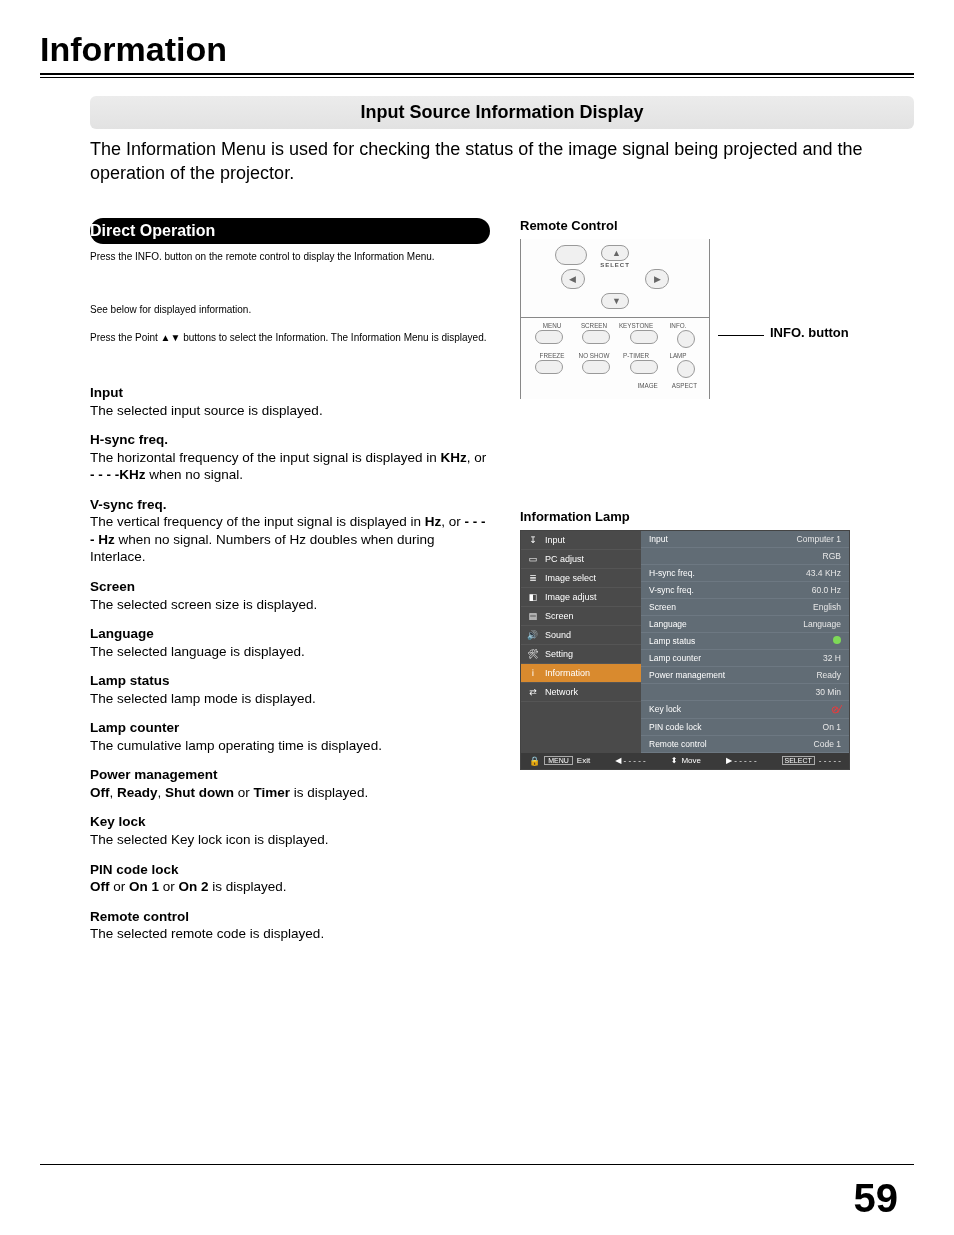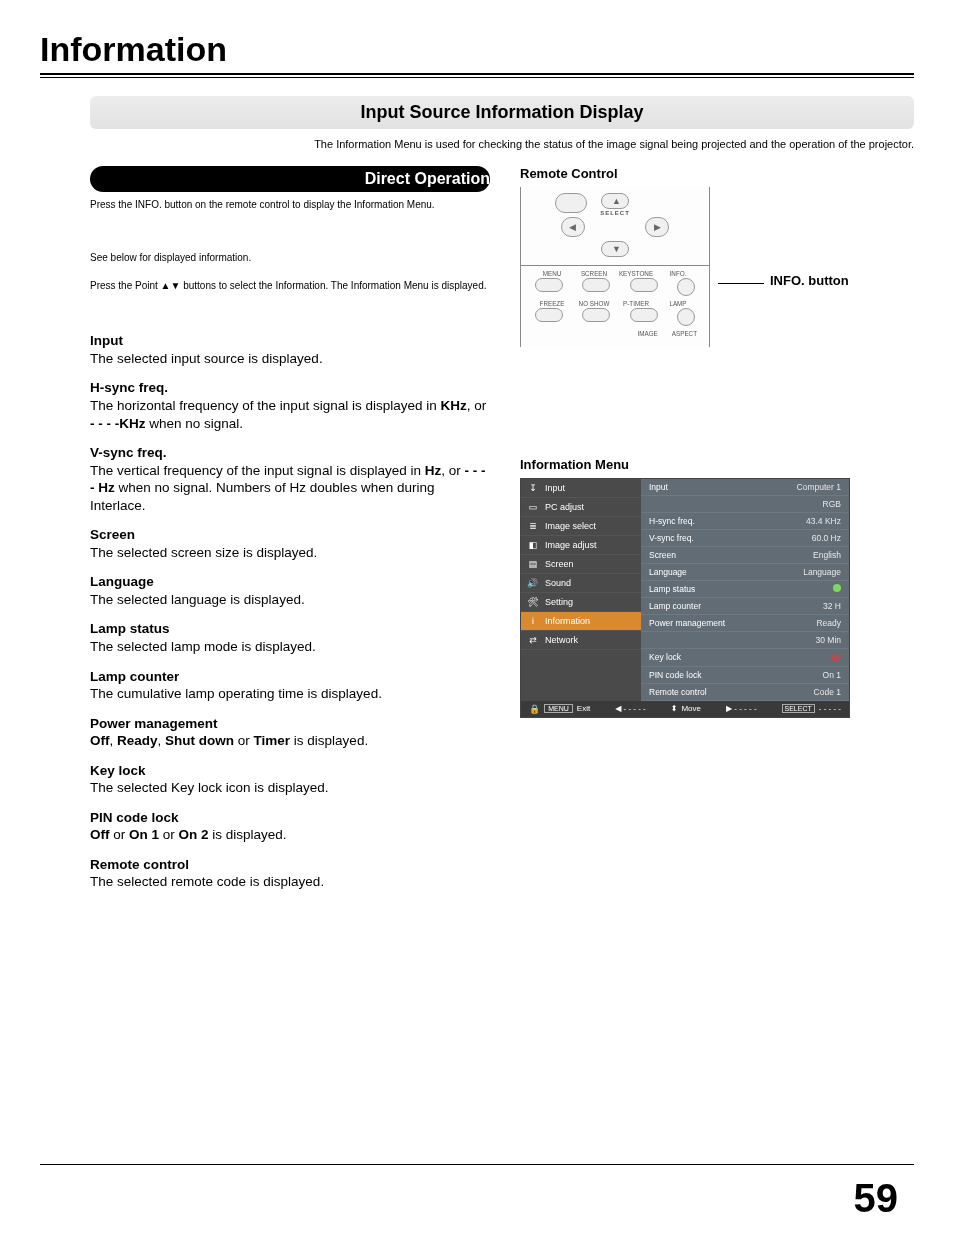--- a/index.html
+++ b/index.html
@@ -22,31 +22,31 @@
   .content { padding-left: 50px; padding-top: 18px; }
   .banner-gray {
     background: linear-gradient(to bottom,#ececec,#e2e2e2);
     border-radius: 6px;
     text-align: center;
     font-size: 18px;
     font-weight: bold;
     padding: 6px;
     margin-bottom: 8px;
   }
-  .intro { font-size: 11px; line-height: 1.35; margin-bottom: 14px; text-align: right; }
+  .intro { font-size: 18px; line-height: 1.35; margin-bottom: 32px; }
   .columns { display: flex; gap: 30px; }
   .col-left { width: 400px; }
   .col-right { flex: 1; }
   .pill {
     background: #000;
     color: #fff;
     border-radius: 14px;
     font-size: 16px;
     font-weight: bold;
-    text-align: right;
+    text-align: left;
     padding: 4px 0;
     margin-bottom: 6px;
   }
   .body-text { font-size: 10px; line-height: 1.35; margin-bottom: 14px; }
   .def { font-size: 13.5px; line-height: 1.3; margin-bottom: 12px; }
   .def b { font-weight: bold; }
   .label-right { font-size: 13px; font-weight: bold; margin-bottom: 6px; }
   .callout { font-size: 13px; font-weight: bold; }
   
   .remote-wrap { display:flex; align-items:flex-start; gap:8px; }
@@ -186,21 +186,21 @@
           </div>
         </div>
         <div style="display:flex;align-items:center;margin-top:86px;">
           <div class="pointer"></div>
           <div class="callout" style="margin-left:6px;">INFO. button</div>
         </div>
       </div>
 
       <div style="height:110px;"></div>
 
-      <div class="label-right">Information Menu</div>
+      <div class="label-right">Information Lamp</div>
 
       <div class="infomenu">
         <div class="im-body">
           <div class="im-left" id="im-left">
               <div class="im-item">
                 <span class="im-icon">↧</span>
                 <span>Input</span>
               </div>
               <div class="im-item">
                 <span class="im-icon">▭</span>

